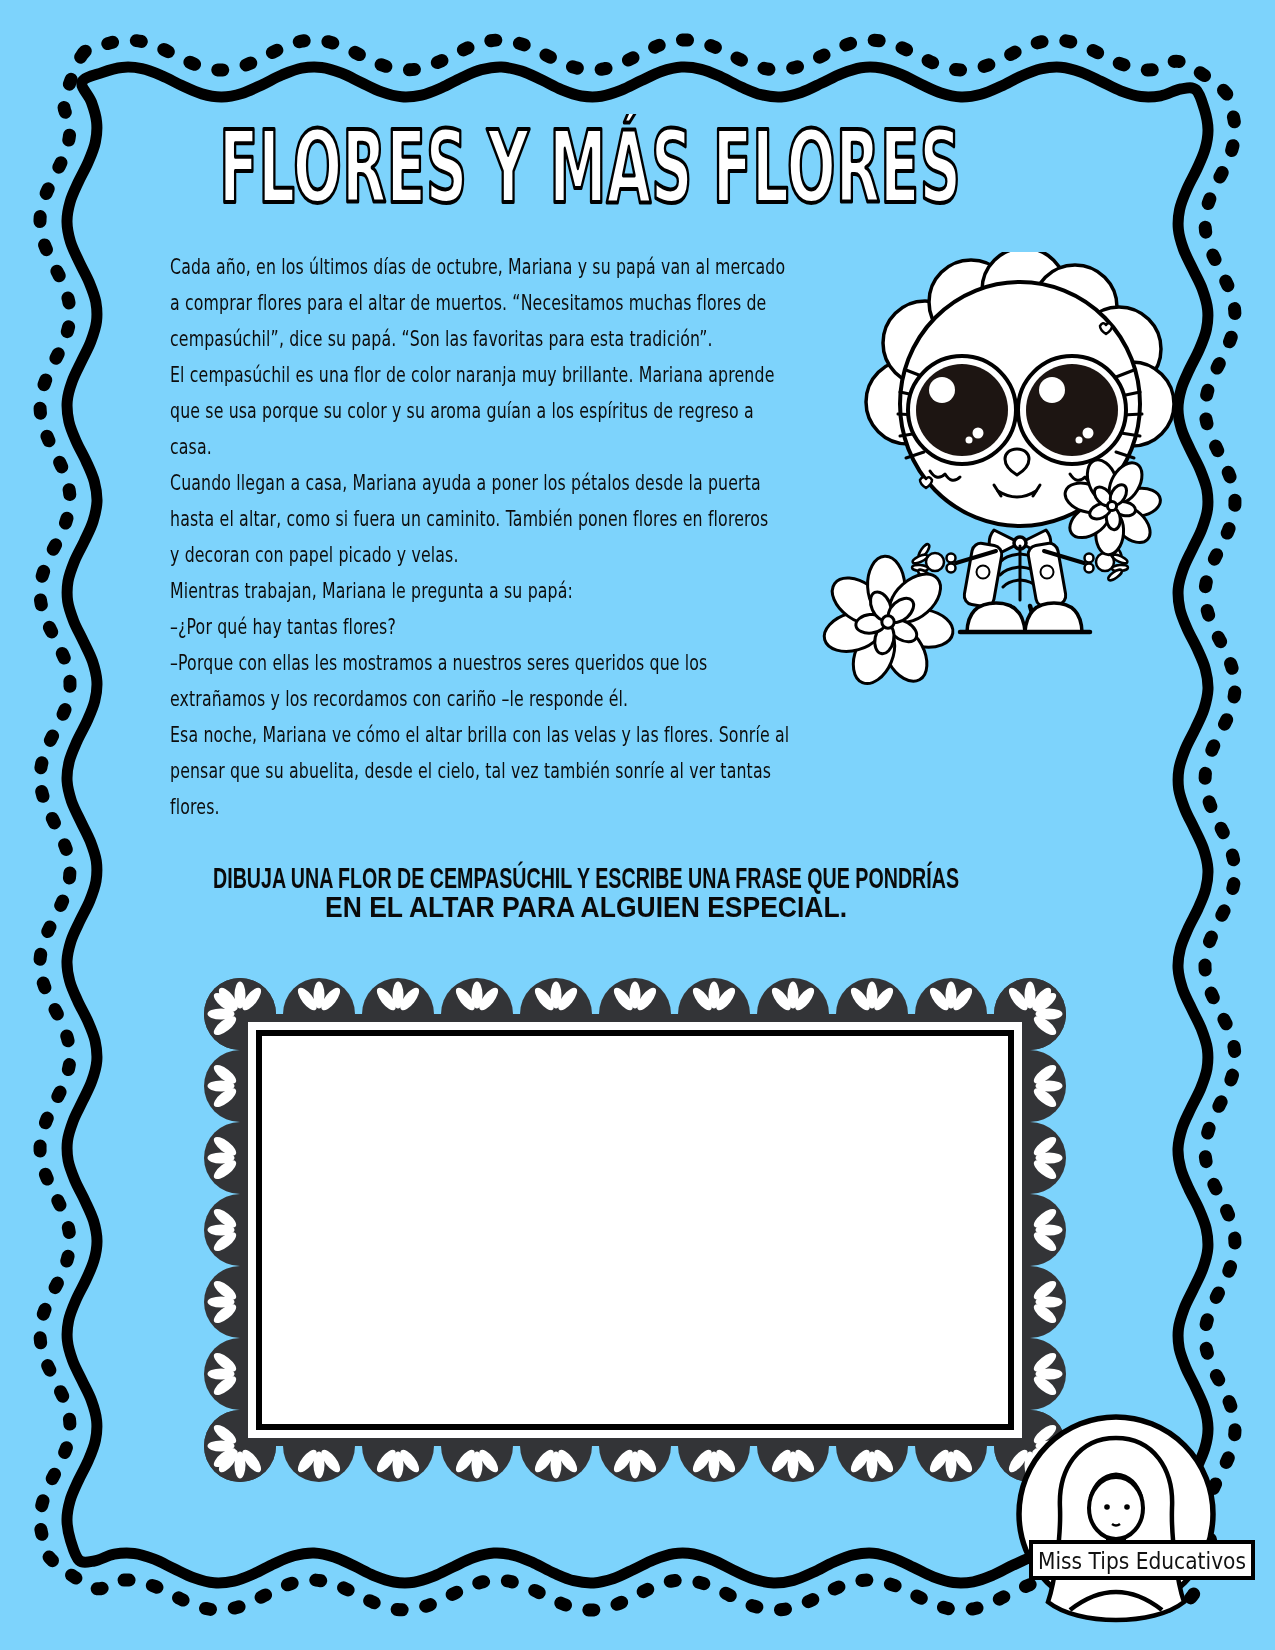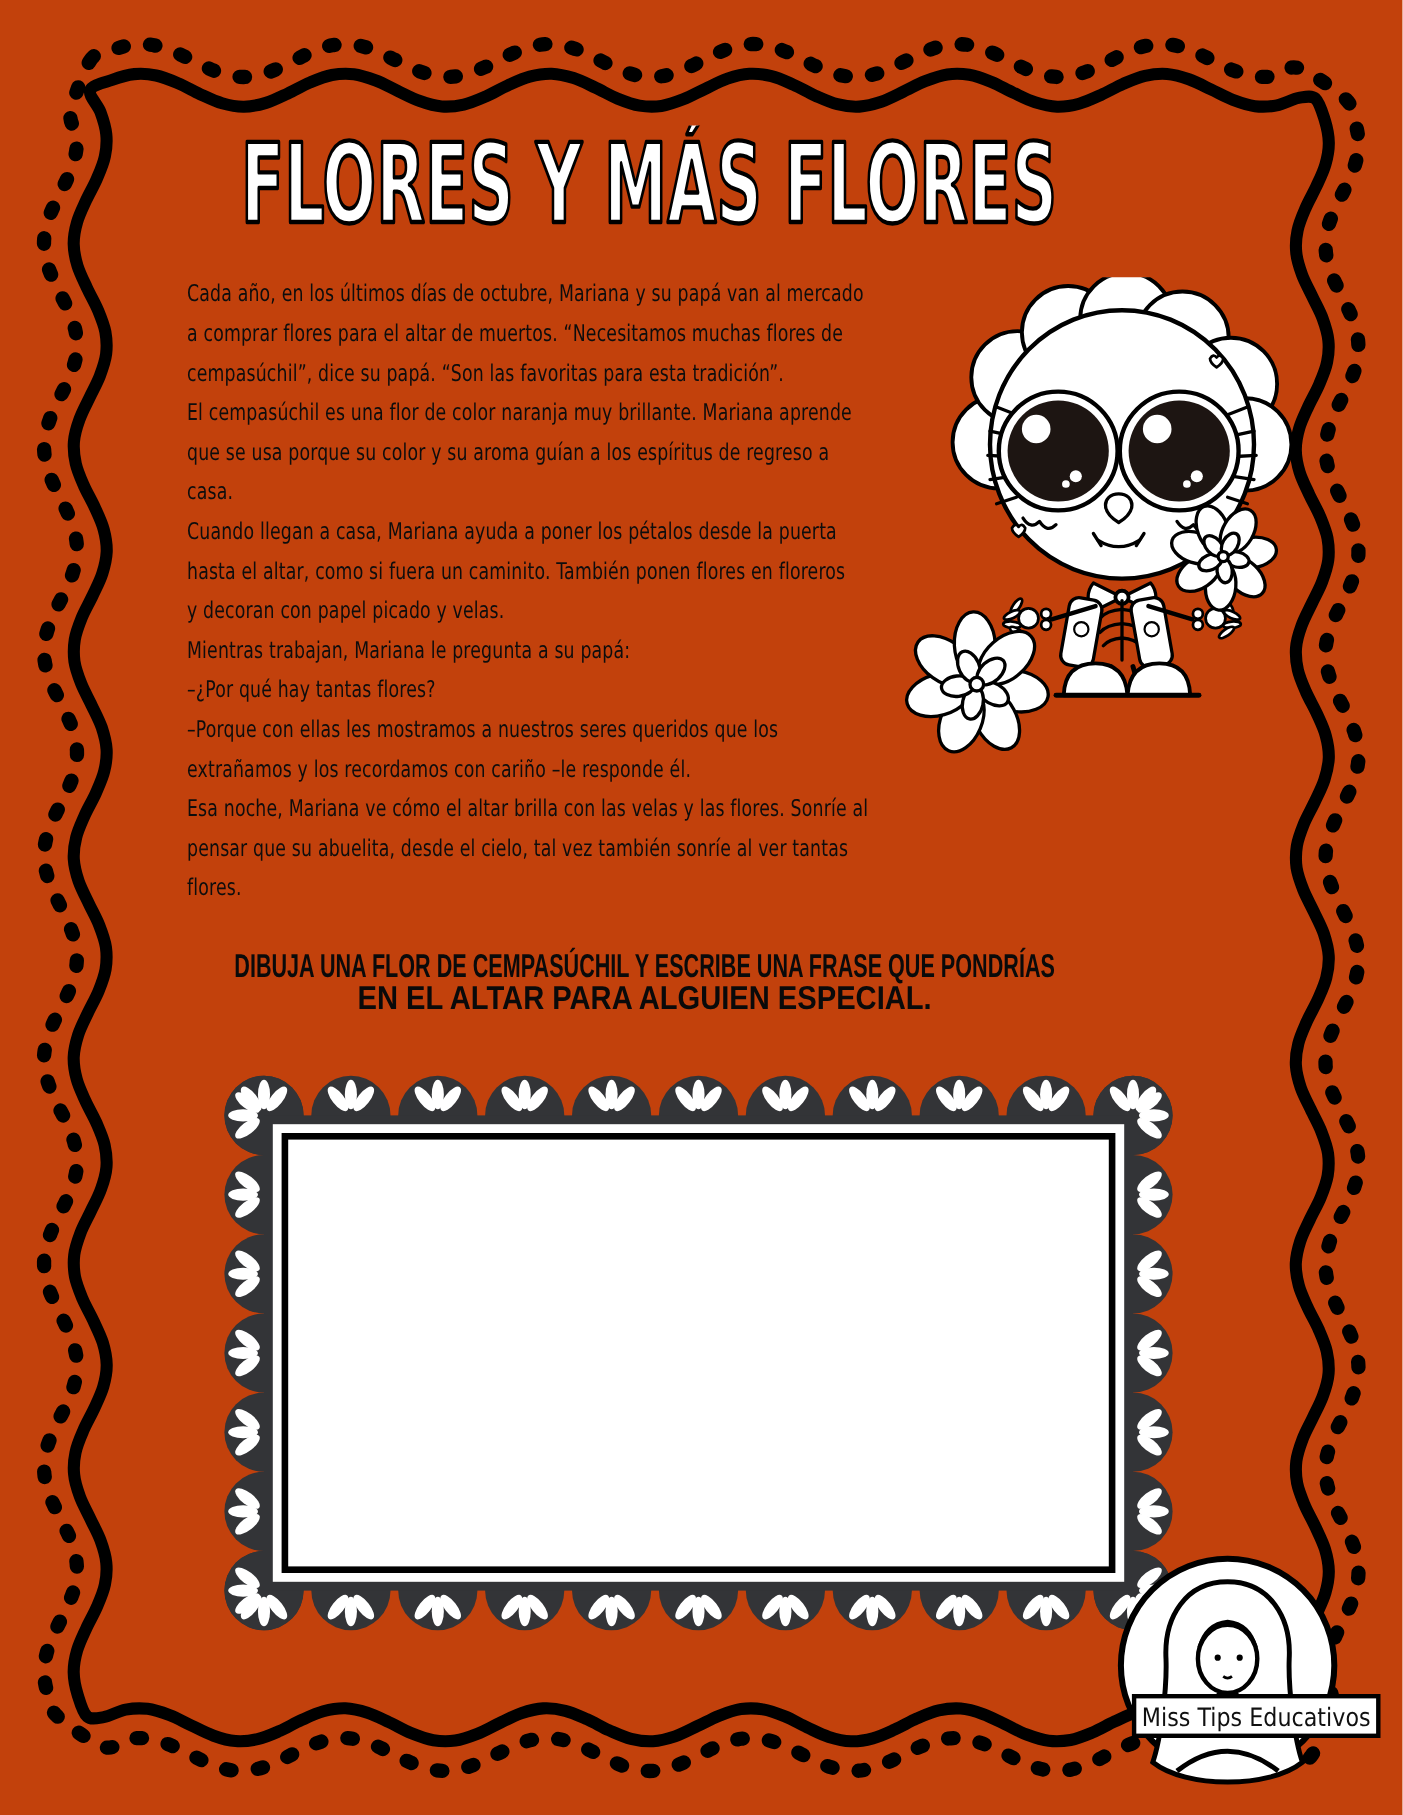--- a/index.html
+++ b/index.html
@@ -1,16 +1,16 @@
 <!DOCTYPE html>
 <html><head>
 <meta charset="utf-8">
 <style>
   html,body{margin:0;padding:0;background:#fff;}
-  .page{position:relative;width:1275px;height:1650px;background:#c2410c;overflow:hidden;
+  .page{position:relative;width:1275px;height:1650px;background:#7dd3fc;overflow:hidden;
         font-family:"DejaVu Sans",sans-serif;color:#000;}
   svg.layer{position:absolute;left:0;top:0;pointer-events:none;}
   .story{
     position:absolute;left:170px;top:249px;
     font-size:21px;line-height:36px;white-space:pre;
     transform:scaleX(0.75);transform-origin:0 0;
     letter-spacing:0.2px;color:#0d0d0d;
   }
   .title-svg{position:absolute;left:200px;top:114px;pointer-events:none;}
   .instr-svg{position:absolute;left:150px;top:845px;pointer-events:none;}

